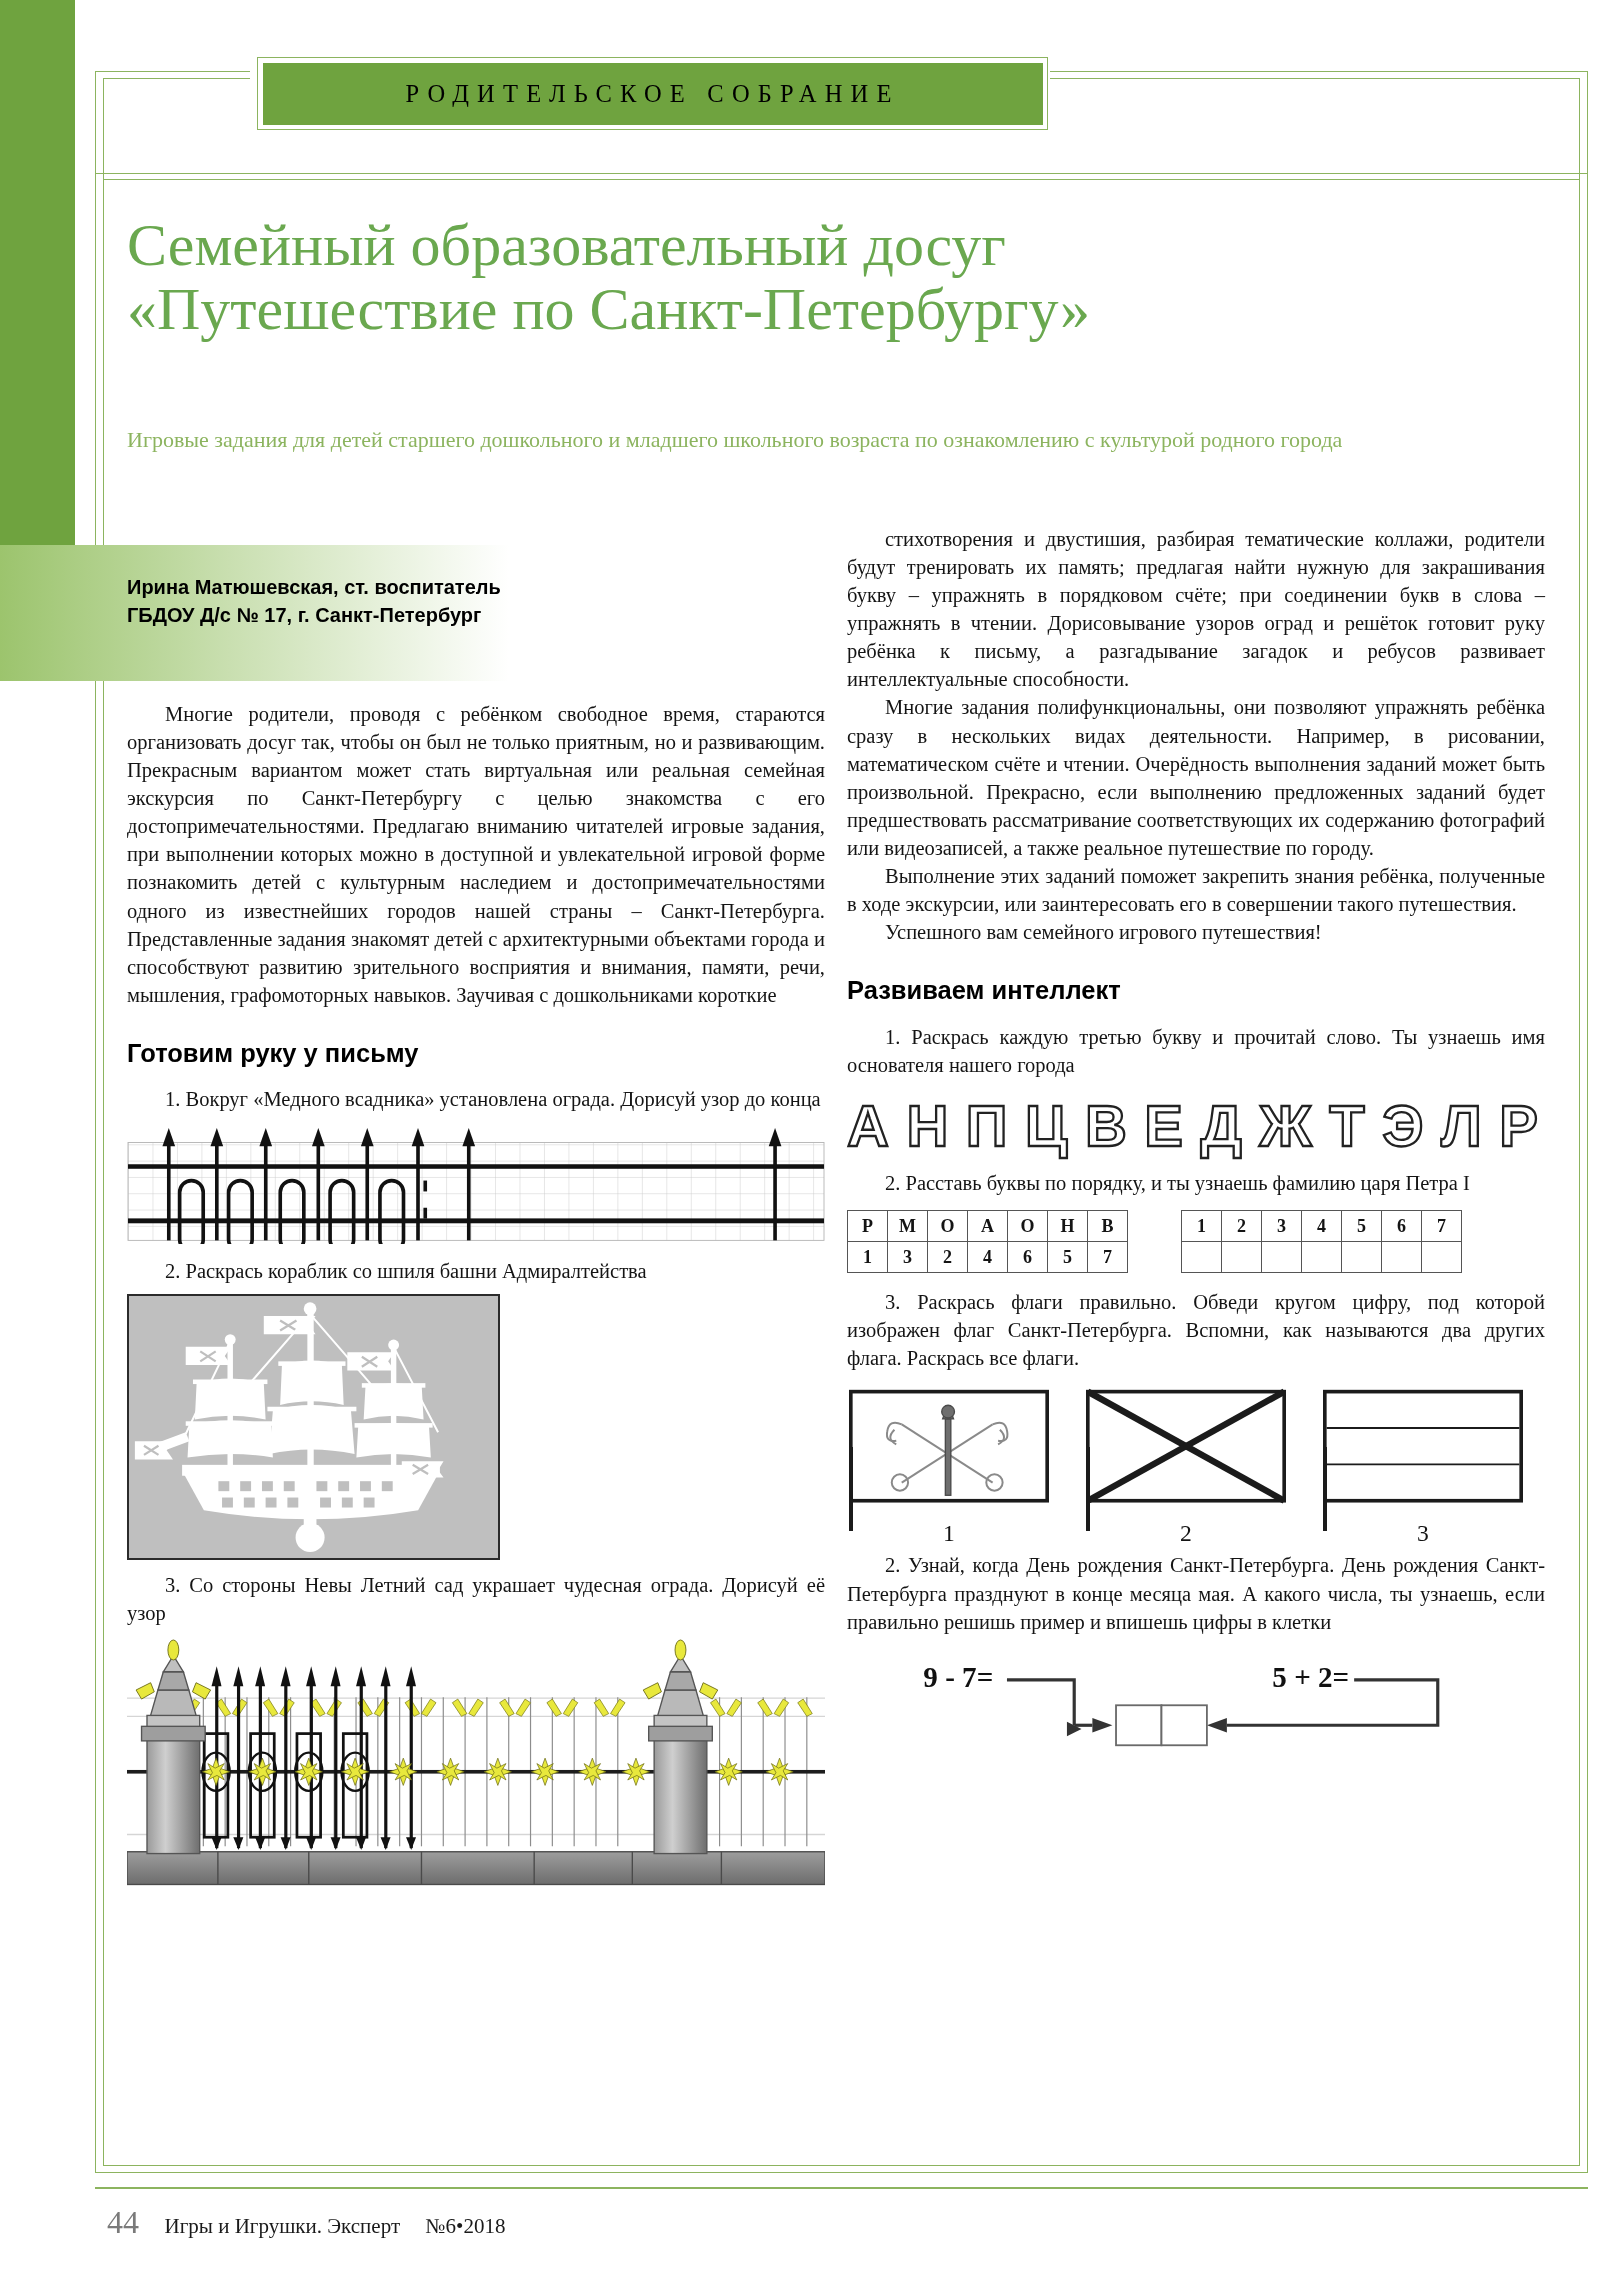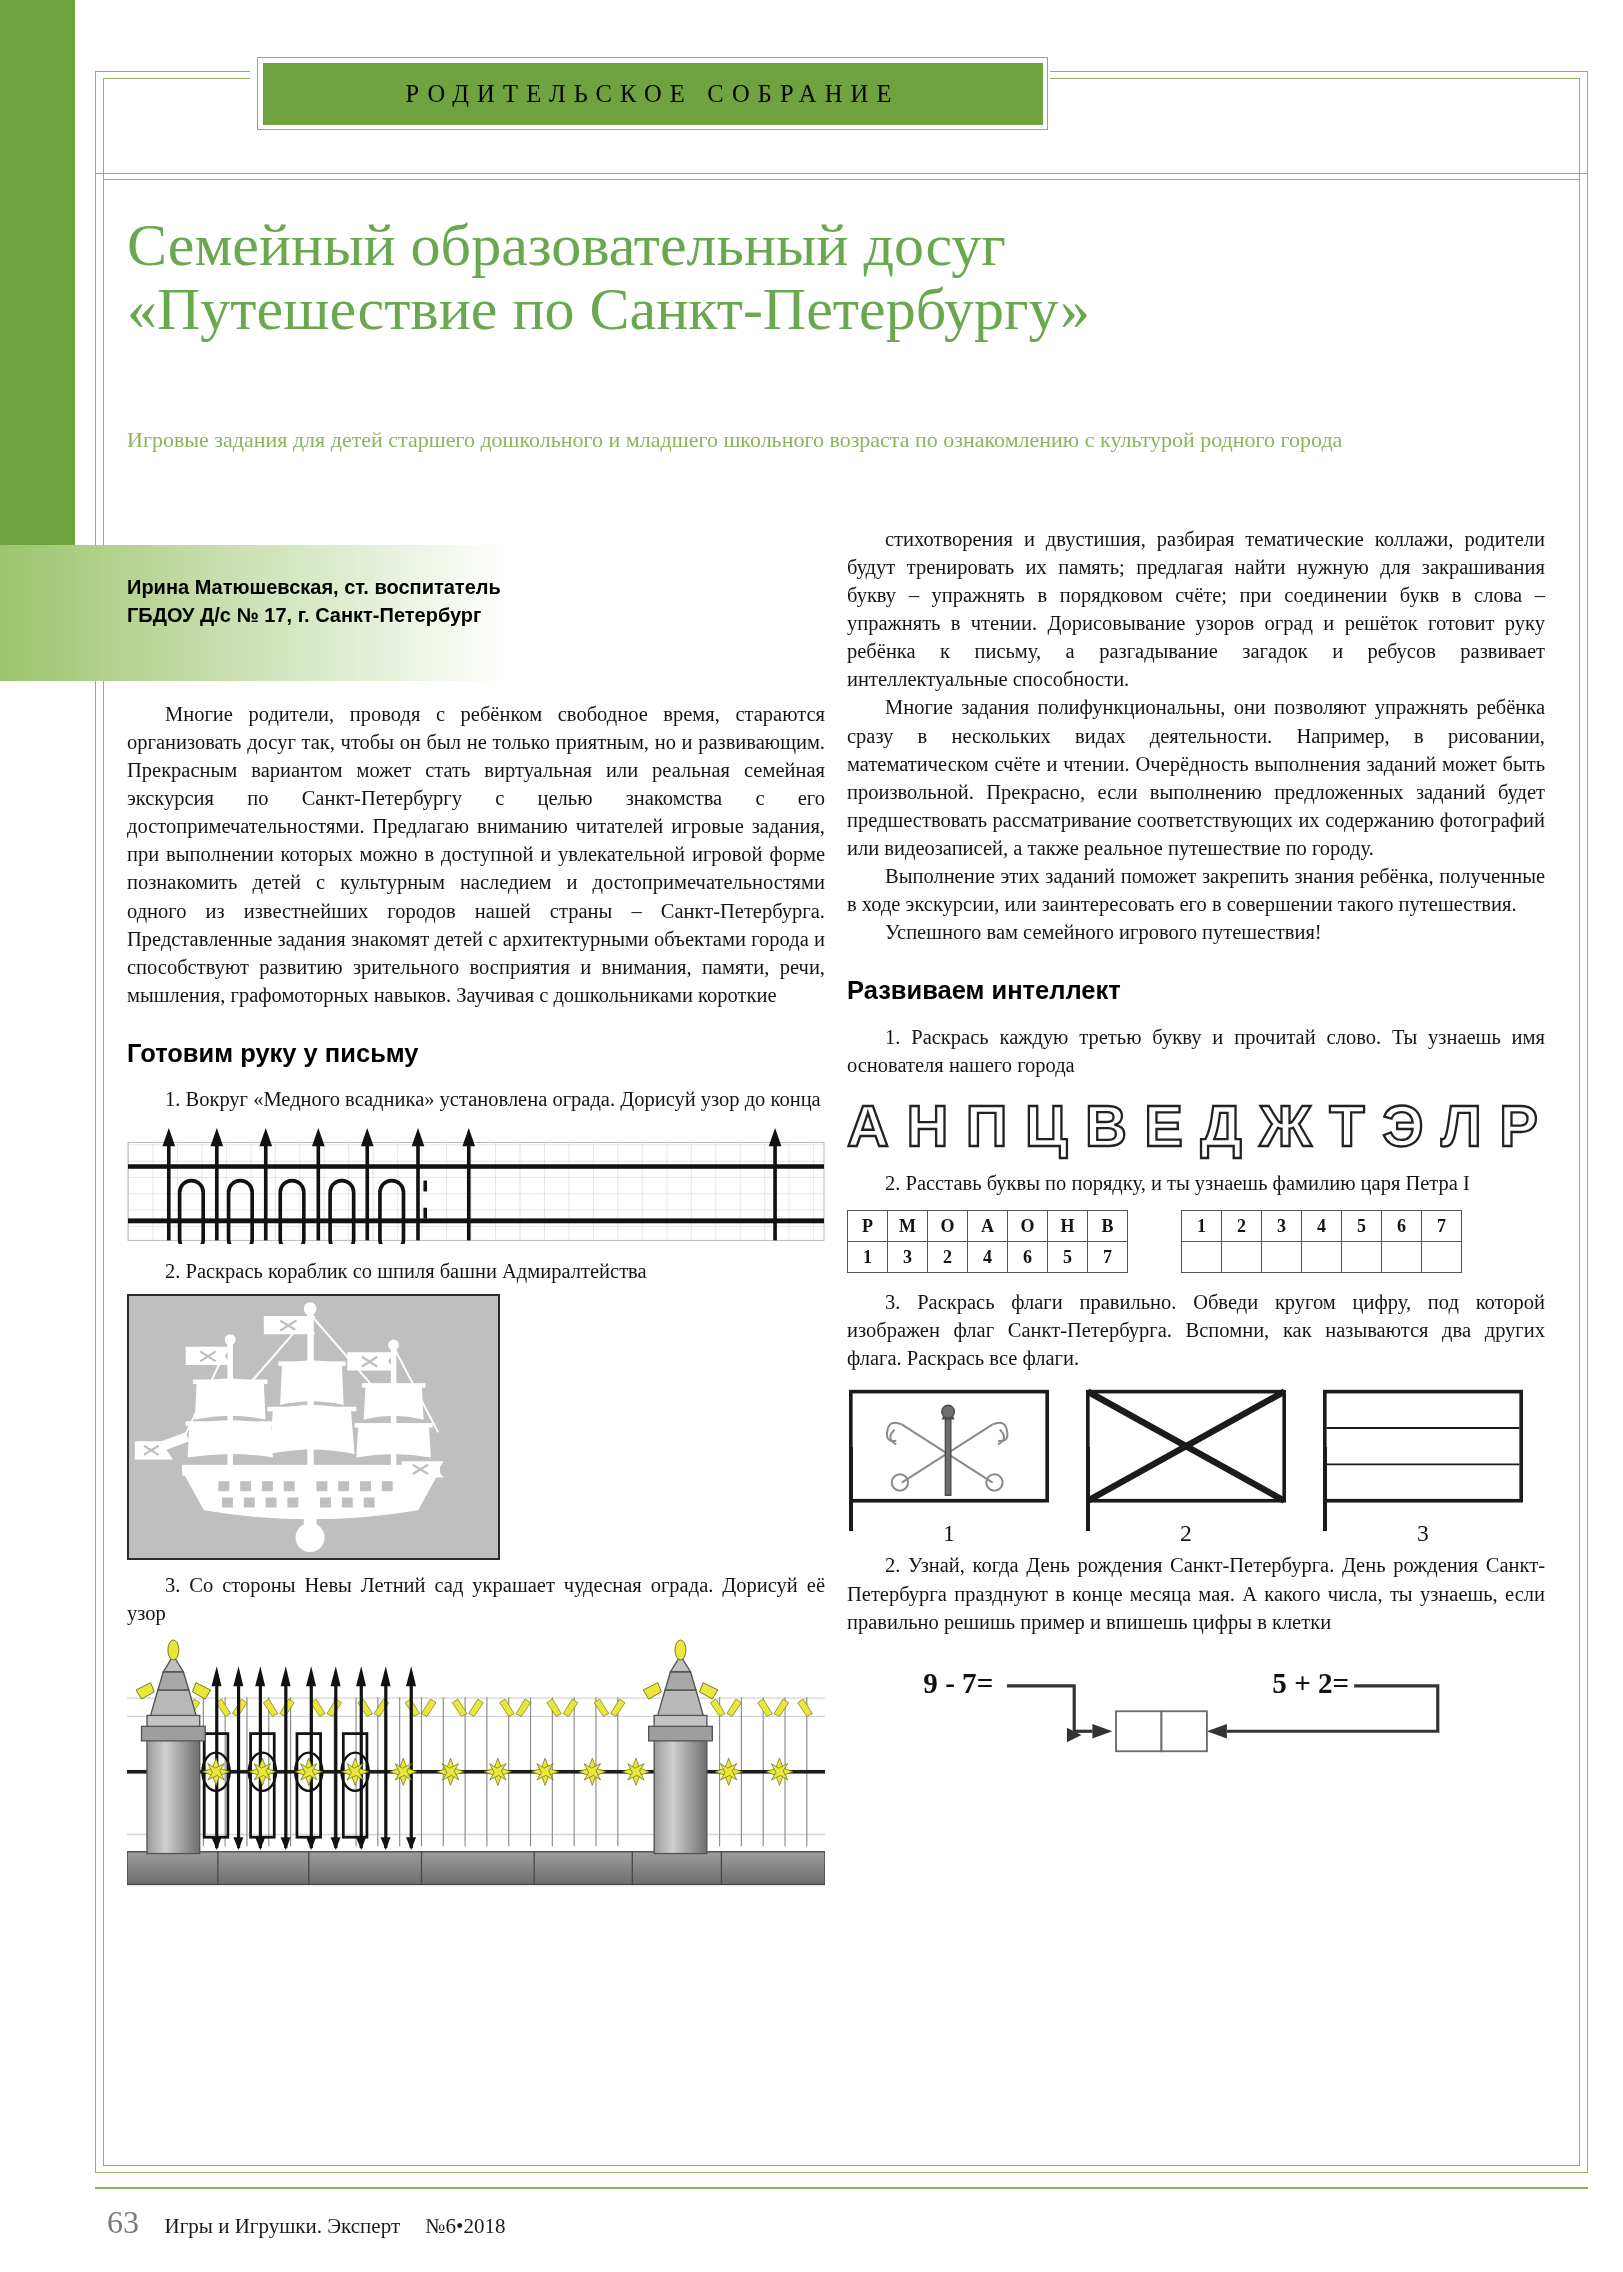--- a/index.html
+++ b/index.html
@@ -685,21 +685,21 @@
         <line x1="6" y1="44" x2="218" y2="44" stroke="#1b1b1b" stroke-width="2"></line>
         <line x1="6" y1="84" x2="218" y2="84" stroke="#1b1b1b" stroke-width="2"></line>
       </svg>
       <div style="text-align:center;font-size:23.6px;margin-top:9px;font-family:'Liberation Serif',serif;">3</div>
       <div style="width:4.5px;height:84px;background:#1b1b1b;margin-left:1.8px;margin-top:-102px;position:relative;"></div>
     </div>
   </div>
 
   <p class="task" style="margin-top:20px">2. Узнай, когда День рождения Санкт-Петербурга. День рождения Санкт-Петербурга празднуют в конце месяца мая. А какого числа, ты узнаешь, если правильно решишь пример и впишешь цифры в клетки</p>
 
-  <div style="margin-top:28px;">
+  <div style="margin-top:22px;">
     <svg width="698" height="100" viewBox="0 0 768 110" style="font-size:22.5px">
       <text x="84" y="32" font-family="Liberation Serif, serif" font-size="32" font-weight="bold" fill="#111">9 - 7=</text>
       <text x="468" y="32" font-family="Liberation Serif, serif" font-size="32" font-weight="bold" fill="#111">5 + 2=</text>
 
       <g stroke="#333" stroke-width="3.5" fill="none">
         <path d="M176 24 L250 24 L250 74"></path>
       </g>
       <polygon points="250,86 242,70 258,70" fill="#333" transform="rotate(-90 250 78) translate(0 0)"></polygon>
       <g stroke="#333" stroke-width="3.5" fill="none">
         <path d="M250 74 L270 74"></path>
@@ -712,17 +712,17 @@
       <polygon points="396,74 418,66 418,82" fill="#333"></polygon>
 
       <rect x="296" y="52" width="50" height="44" fill="#fff" stroke="#6a6a6a" stroke-width="2"></rect>
       <rect x="346" y="52" width="50" height="44" fill="#fff" stroke="#6a6a6a" stroke-width="2"></rect>
     </svg>
   </div>
 </div>
 
 <div class="footer-rule"></div>
 <div class="footer">
-  <span class="pg">63</span>
+  <span class="pg">44</span>
   <span class="mag">Игры и Игрушки. Эксперт</span>
   <span class="iss">№6•2018</span>
 </div>
 
 
 </body></html>

